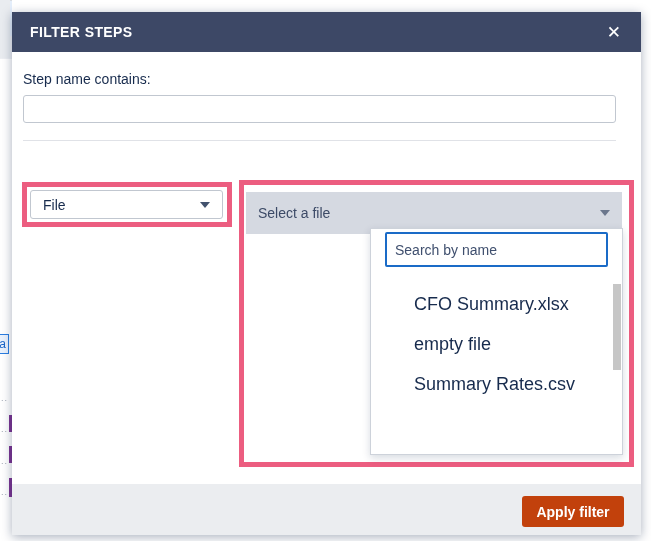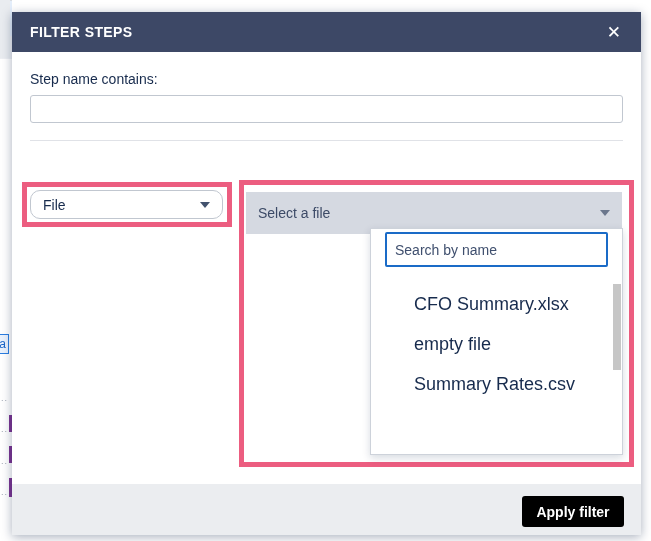--- a/index.html
+++ b/index.html
@@ -37,42 +37,42 @@
     gap:10px;
   }
   .modal-title {
     color:#ffffff; font-size:14px; font-weight:700; letter-spacing:.4px;
   }
   .close-btn {
     margin-left:auto; color:#ffffff; font-size:17px; line-height:1;
     cursor:pointer; font-weight:400; padding:2px;
   }
 
-  .modal-body { position:relative; padding:0 18px; }
+  .modal-body { position:relative; padding:0 11px; }
   .field-label {
     font-size:14px; color:#172b4d; display:block;
   }
   .lbl-step { margin-top:19px; }
   .step-input {
     margin-top:8px; width:593px; height:28px; border:1px solid #c1c7d0;
     border-radius:3px; font-size:14px; color:#172b4d; padding:0 8px;
     outline:none; display:block; background:#fff;
   }
   .divider { margin-top:17px; border-bottom:1px solid #e0e2e7; width:593px; }
   .lbl-resources { margin-top:15px; }
 
   
   .hl-box { position:absolute; border:5px solid #ec5d80; pointer-events:none; z-index:5; }
   .hl-1 { left:10px; top:170px; width:210px; height:45px; }
   .hl-2 { left:227px; top:168px; width:395px; height:287px; }
 
   
   .file-type-select {
     position:absolute; left:18px; top:178px; width:193px; height:29px;
-    background:#fff; border:1px solid #c1c7d0; border-radius:10px;
+    background:#fff; border:1px solid #c1c7d0; border-radius:3px;
     display:flex; align-items:center; padding:0 12px; font-size:14px;
     color:#172b4d; cursor:pointer; z-index:2;
   }
   .caret {
     width:0; height:0; border-left:5px solid transparent;
     border-right:5px solid transparent; border-top:6px solid #42526e;
     margin-left:auto;
   }
   .caret.gray { border-top-color:#6b778c; }
 
@@ -105,21 +105,21 @@
     background:#c6c6c6; cursor:pointer;
   }
 
   
   .modal-footer {
     position:absolute; left:0; top:472px; width:629px; height:51px;
     background:#ebedf0;
   }
   .apply-btn {
     position:absolute; right:17px; top:12px; width:102px; height:31px;
-    background:#000000; border:none; border-radius:3px; color:#ffffff;
+    background:#c2410c; border:none; border-radius:3px; color:#ffffff;
     font-size:14px; font-weight:700; cursor:pointer;
     font-family:"Liberation Sans", sans-serif;
   }
 </style>
 </head>
 <body>
 
 <div class="stage">
 
   <div class="bg-frag bg-band-left1"></div>

